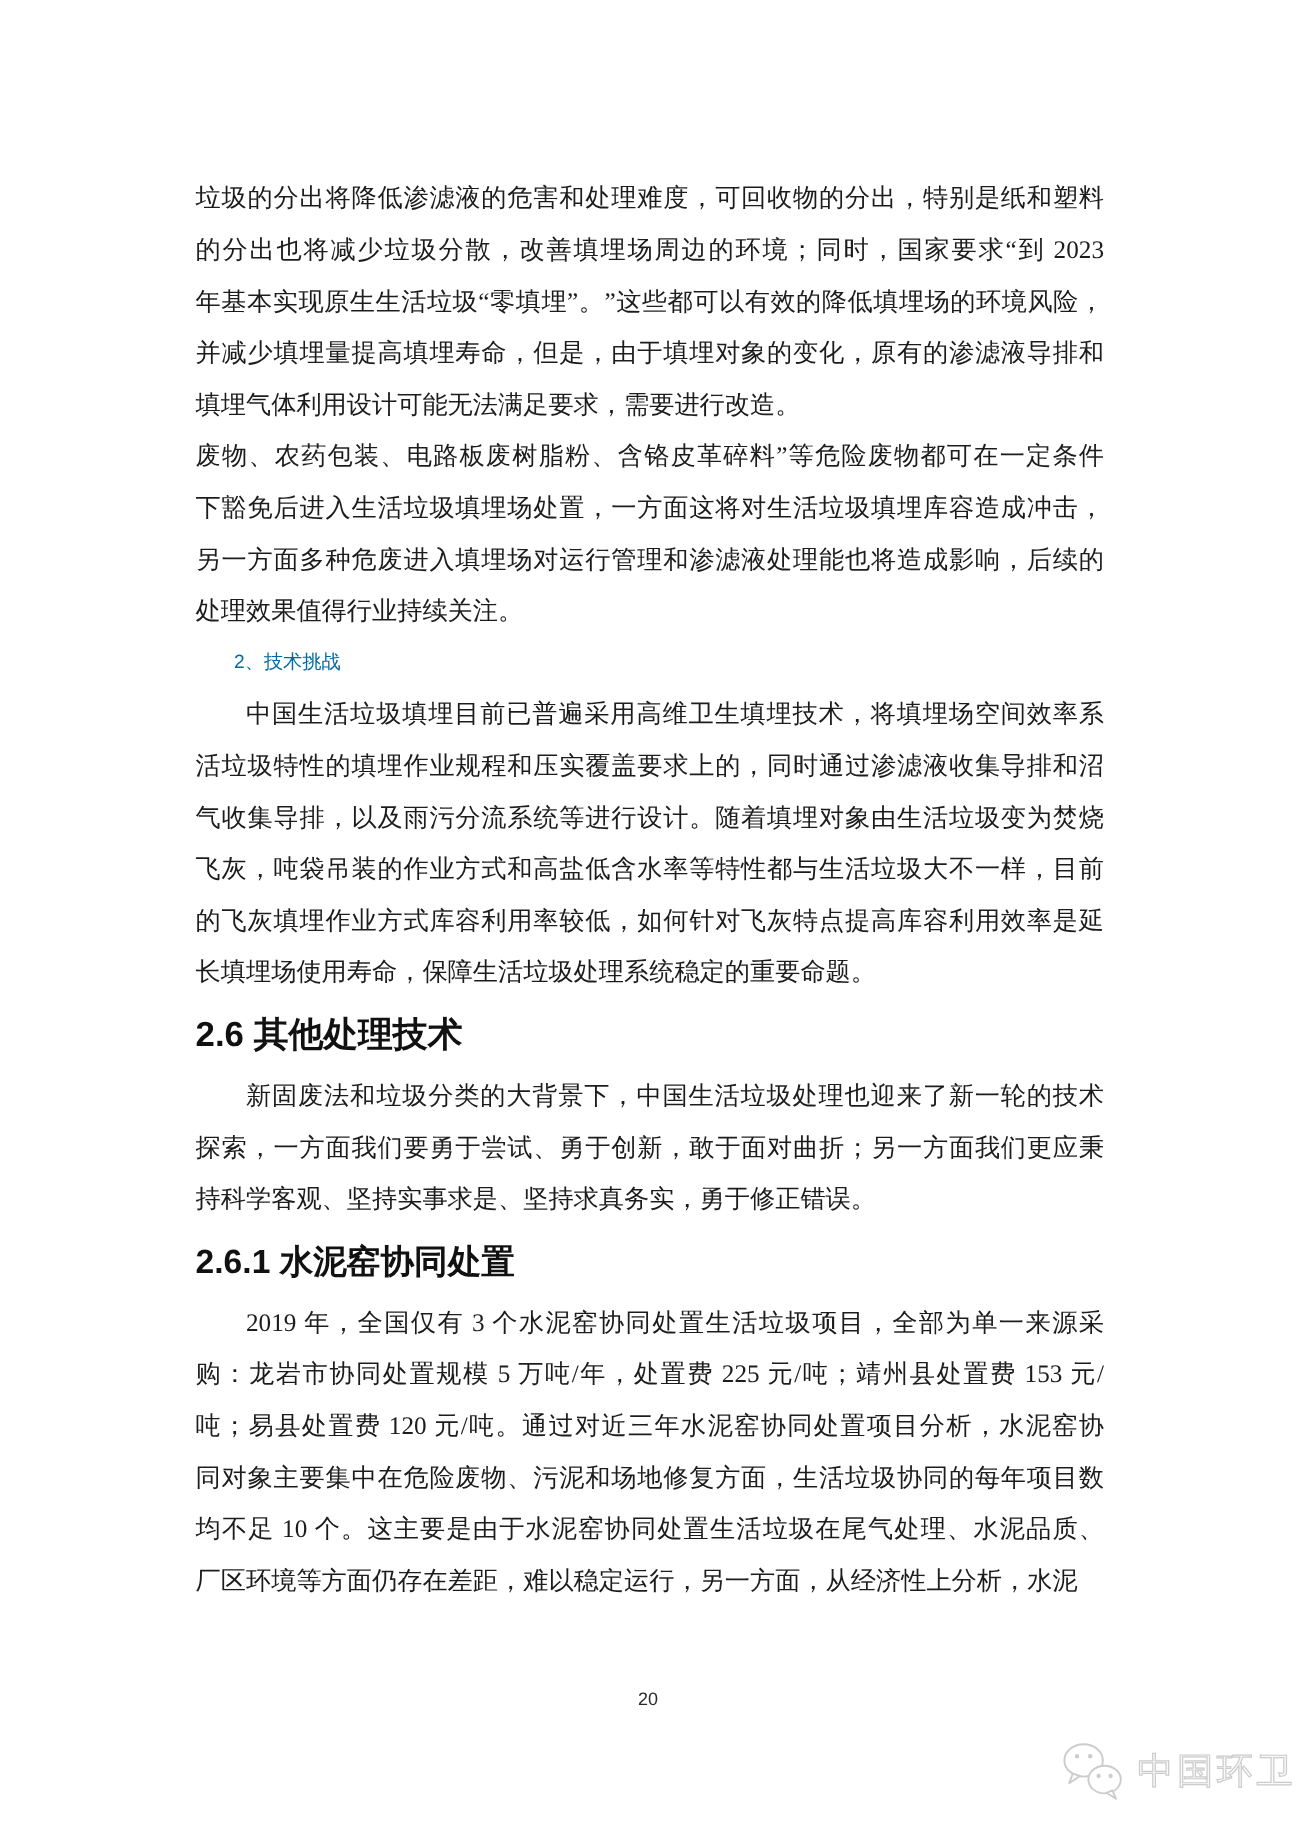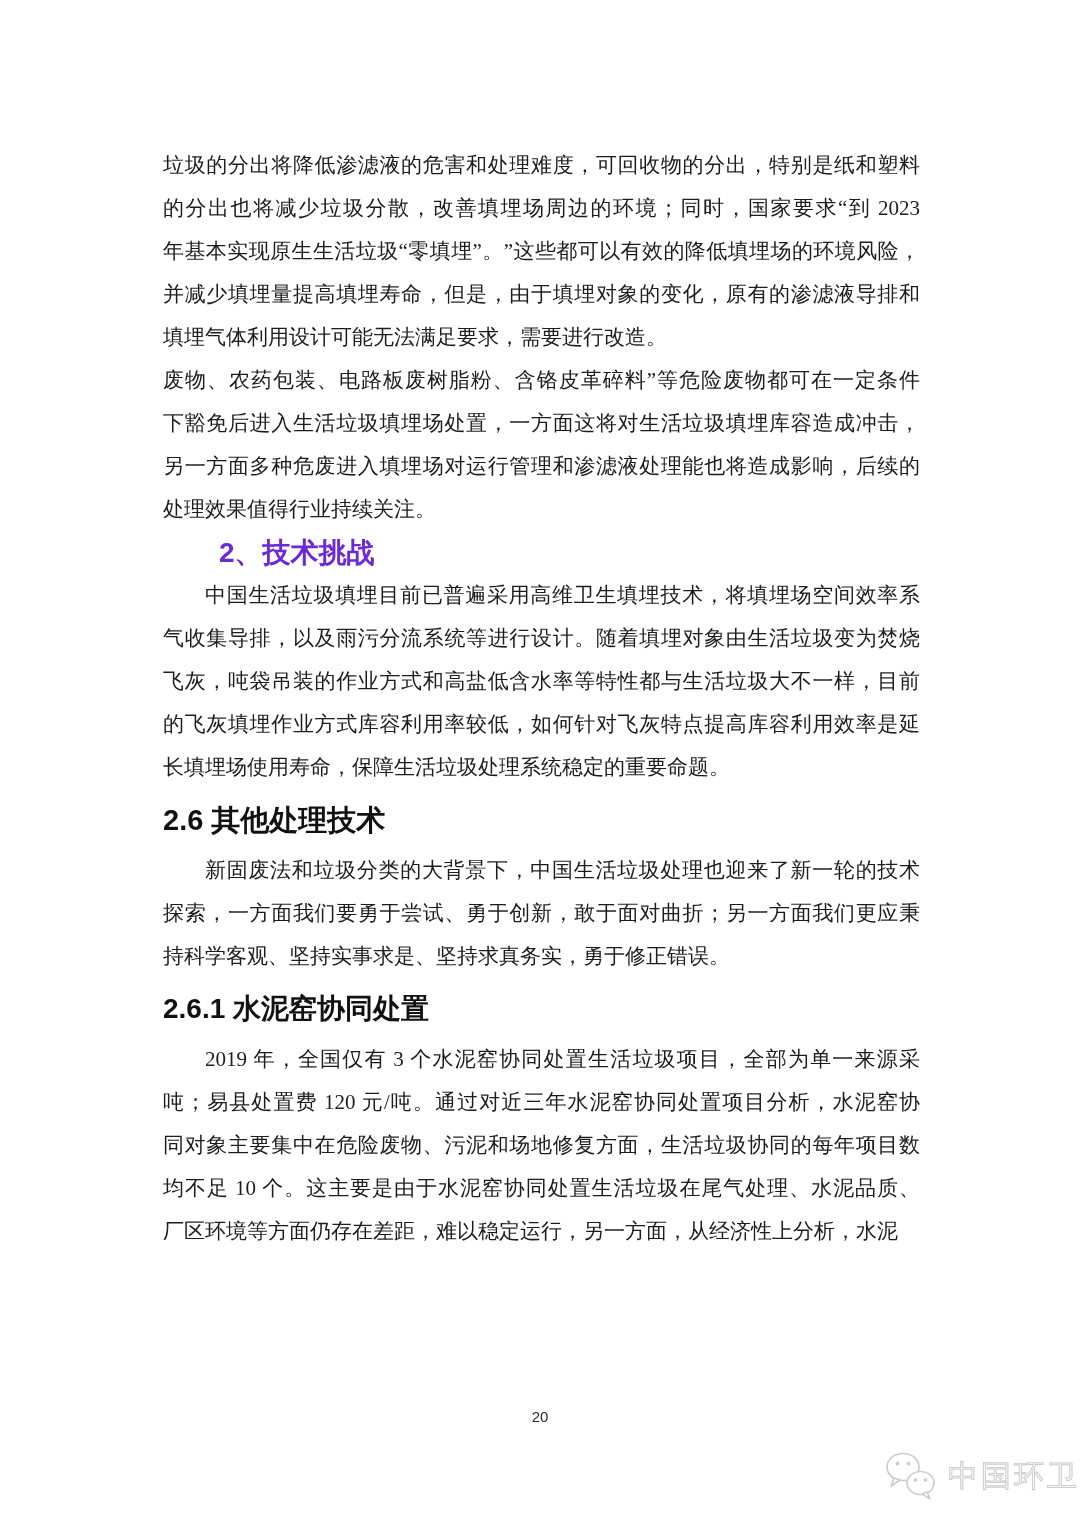--- a/index.html
+++ b/index.html
@@ -30,25 +30,25 @@
     text-align: justify;
     text-align-last: justify;
     white-space: normal;
     color: #1c1c1c;
   }
   .line.first { text-indent: 2em; }
   .line.last { text-align-last: left; }
   .h-minor {
     height: 43px;
     line-height: 43px;
-    font-size: 28px;
-    font-weight: 700;
+    font-size: 16px;
+    font-weight: 400;
     font-family: "Liberation Sans", sans-serif;
     text-indent: 2em;
-    color: #6d28d9;
+    color: #0369a1;
   }
   .h-major {
     font-size: 29px;
     line-height: 38px;
     margin: 12px 0 10px 0;
     font-weight: 700;
     font-family: Liberation Sans, sans-serif;
     color: #111111;
   }
   .h-sub {
@@ -102,34 +102,36 @@
       </div>
       <div class="para">
         <div class="line">废物、农药包装、电路板废树脂粉、含铬皮革碎料”等危险废物都可在一定条件</div>
         <div class="line">下豁免后进入生活垃圾填埋场处置，一方面这将对生活垃圾填埋库容造成冲击，</div>
         <div class="line">另一方面多种危废进入填埋场对运行管理和渗滤液处理能也将造成影响，后续的</div>
         <div class="line last">处理效果值得行业持续关注。</div>
       </div>
       <div class="h-minor">2、技术挑战</div>
       <div class="para">
         <div class="line first">中国生活垃圾填埋目前已普遍采用高维卫生填埋技术，将填埋场空间效率系</div>
+        <div class="line">活垃圾特性的填埋作业规程和压实覆盖要求上的，同时通过渗滤液收集导排和沼</div>
         <div class="line">气收集导排，以及雨污分流系统等进行设计。随着填埋对象由生活垃圾变为焚烧</div>
         <div class="line">飞灰，吨袋吊装的作业方式和高盐低含水率等特性都与生活垃圾大不一样，目前</div>
         <div class="line">的飞灰填埋作业方式库容利用率较低，如何针对飞灰特点提高库容利用效率是延</div>
         <div class="line last">长填埋场使用寿命，保障生活垃圾处理系统稳定的重要命题。</div>
       </div>
       <div class="h-major">2.6 其他处理技术</div>
       <div class="para">
         <div class="line first">新固废法和垃圾分类的大背景下，中国生活垃圾处理也迎来了新一轮的技术</div>
         <div class="line">探索，一方面我们要勇于尝试、勇于创新，敢于面对曲折；另一方面我们更应秉</div>
         <div class="line last">持科学客观、坚持实事求是、坚持求真务实，勇于修正错误。</div>
       </div>
       <div class="h-sub">2.6.1 水泥窑协同处置</div>
       <div class="para">
         <div class="line first">2019 年，全国仅有 3 个水泥窑协同处置生活垃圾项目，全部为单一来源采</div>
+        <div class="line">购：龙岩市协同处置规模 5 万吨/年，处置费 225 元/吨；靖州县处置费 153 元/</div>
         <div class="line">吨；易县处置费 120 元/吨。通过对近三年水泥窑协同处置项目分析，水泥窑协</div>
         <div class="line">同对象主要集中在危险废物、污泥和场地修复方面，生活垃圾协同的每年项目数</div>
         <div class="line">均不足 10 个。这主要是由于水泥窑协同处置生活垃圾在尾气处理、水泥品质、</div>
         <div class="line last">厂区环境等方面仍存在差距，难以稳定运行，另一方面，从经济性上分析，水泥</div>
       </div>
     </div>
 
   <div class="pagenum">20</div>
 
   <div class="watermark">

